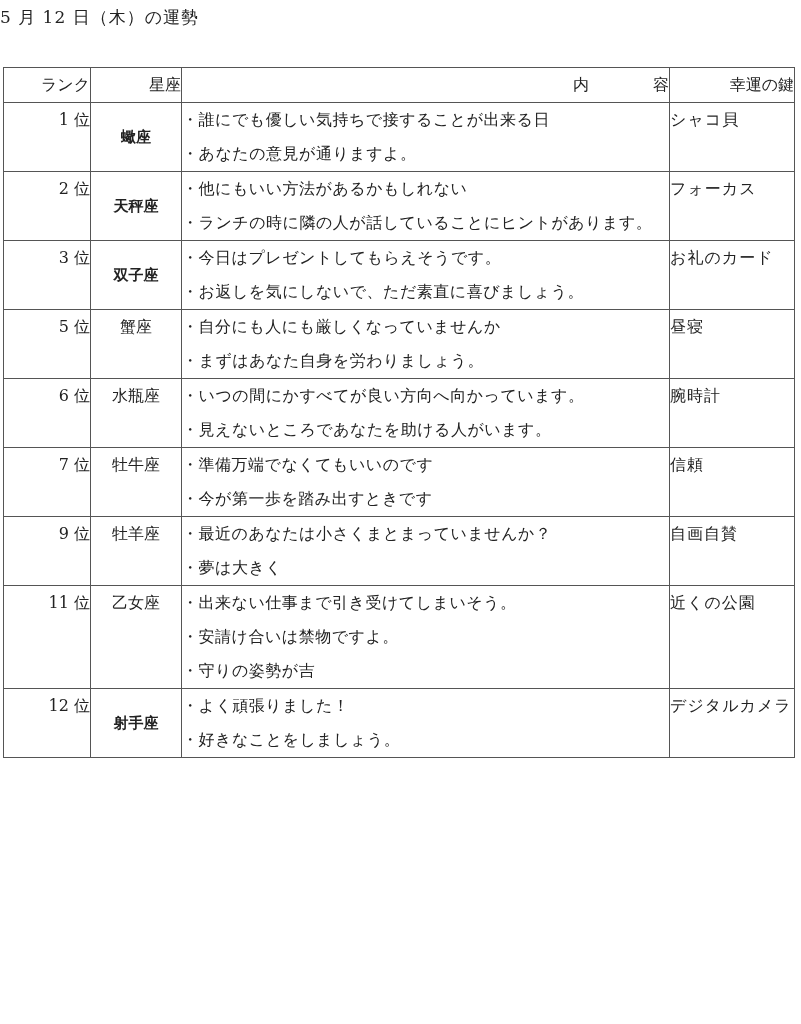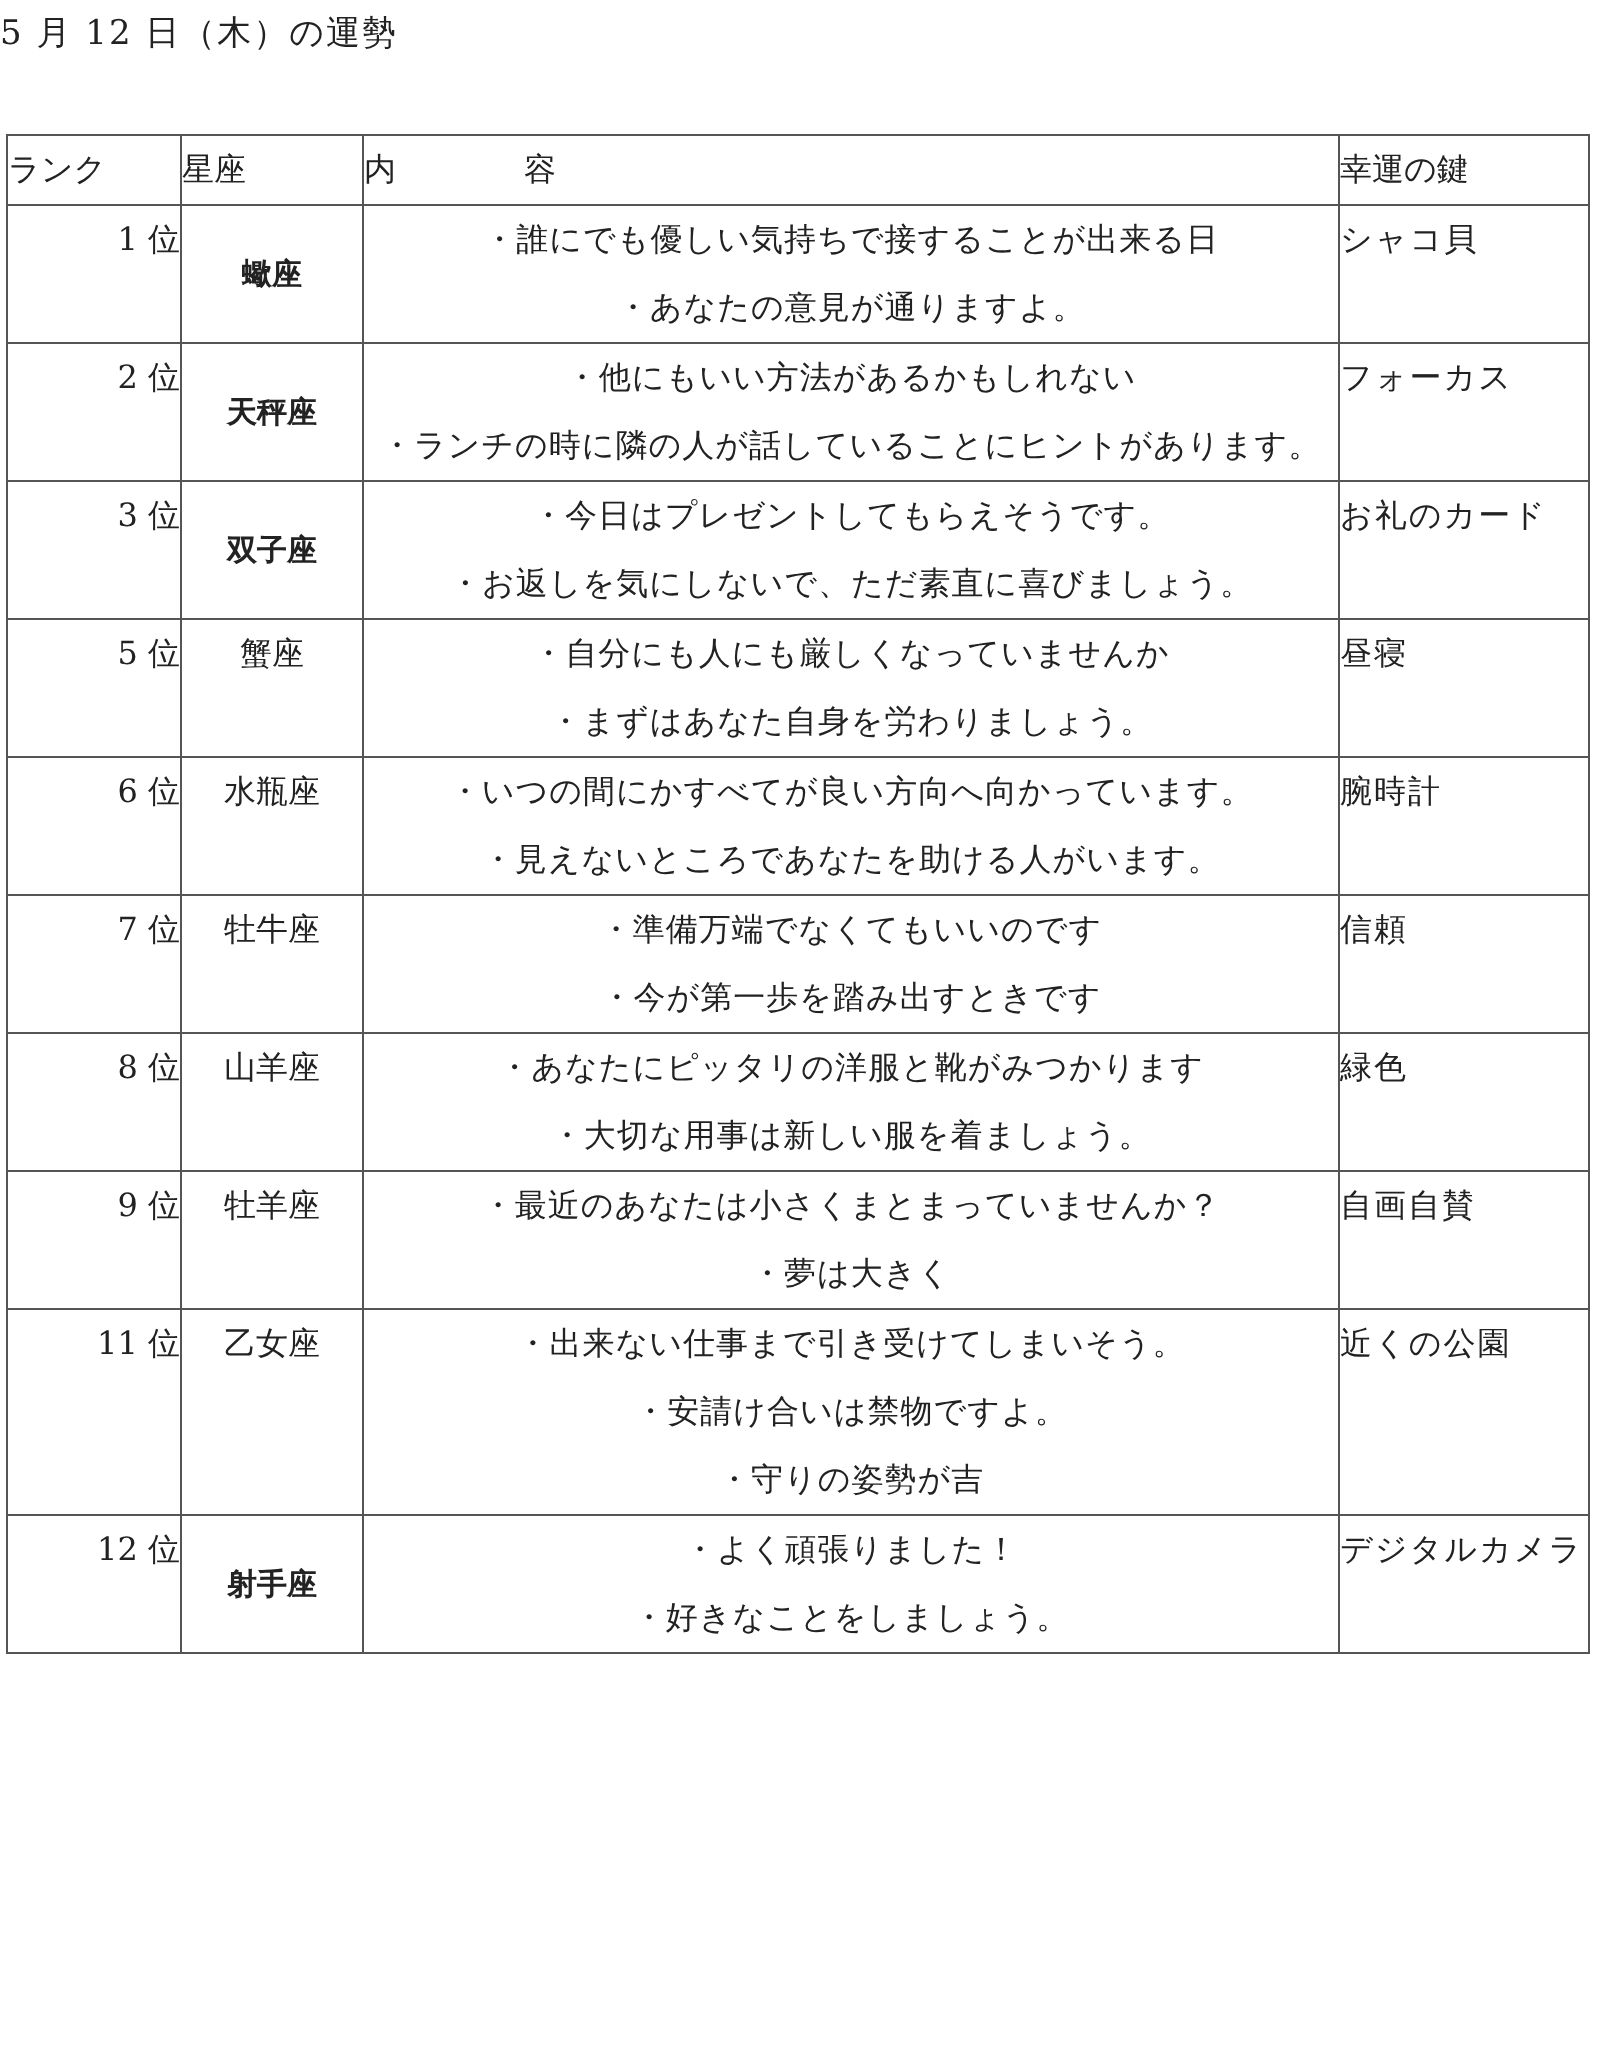--- a/index.html
+++ b/index.html
@@ -14,34 +14,34 @@
   }
   table.fortune {
     position: absolute; left: 3px; top: 67px;
     width: 791px; border-collapse: collapse; table-layout: fixed;
   }
   table.fortune td, table.fortune th {
     border: 1.5px solid #555555;
     padding: 0; vertical-align: top; font-weight: normal;
     font-size: 16px; line-height: 34px;
   }
-  table.fortune th { text-align: left; height: 33px; }
+  table.fortune th { text-align: right; height: 33px; }
   col.c-rank { width: 87px; }
   col.c-sign { width: 91px; }
   col.c-content { width: 488px; }
   col.c-key { width: 125px; }
   td.rank { text-align: right; }
   td.sign { text-align: center; }
   td.sign.gothic {
     font-family: "DejaVu Sans", "Liberation Sans", sans-serif;
     font-weight: bold; vertical-align: middle; font-size: 15px; margin-left: 20px;
   }
   td.content { padding-left: 8px; padding-right: 4px; }
   td.key { padding-left: 8px; padding-right: 6px; word-break: break-all; letter-spacing: 1px; }
-  .line { display: block; white-space: normal; letter-spacing: 0.5px; text-align: center; }
+  .line { display: block; white-space: normal; letter-spacing: 0.5px; }
   .th-content span { letter-spacing: 0; }
   .gap { display: inline-block; width: 64px; }
 </style>
 </head>
 <body>
 
 <div class="title">5 月 12 日（木）の運勢</div>
 
 <table class="fortune">
   <colgroup>
@@ -107,29 +107,20 @@
       <tr>
         <td class="rank">7 位</td>
         <td class="sign">牡牛座</td>
         <td class="content">
           <span class="line">・準備万端でなくてもいいのです</span>
           <span class="line">・今が第一歩を踏み出すときです</span>
         </td>
         <td class="key">信頼</td>
       </tr>
       <tr>
-        <td class="rank">8 位</td>
-        <td class="sign">山羊座</td>
-        <td class="content">
-          <span class="line">・あなたにピッタリの洋服と靴がみつかります</span>
-          <span class="line">・大切な用事は新しい服を着ましょう。</span>
-        </td>
-        <td class="key">緑色</td>
-      </tr>
-      <tr>
         <td class="rank">9 位</td>
         <td class="sign">牡羊座</td>
         <td class="content">
           <span class="line">・最近のあなたは小さくまとまっていませんか？</span>
           <span class="line">・夢は大きく</span>
         </td>
         <td class="key">自画自賛</td>
       </tr>
       <tr>
         <td class="rank">11 位</td>

